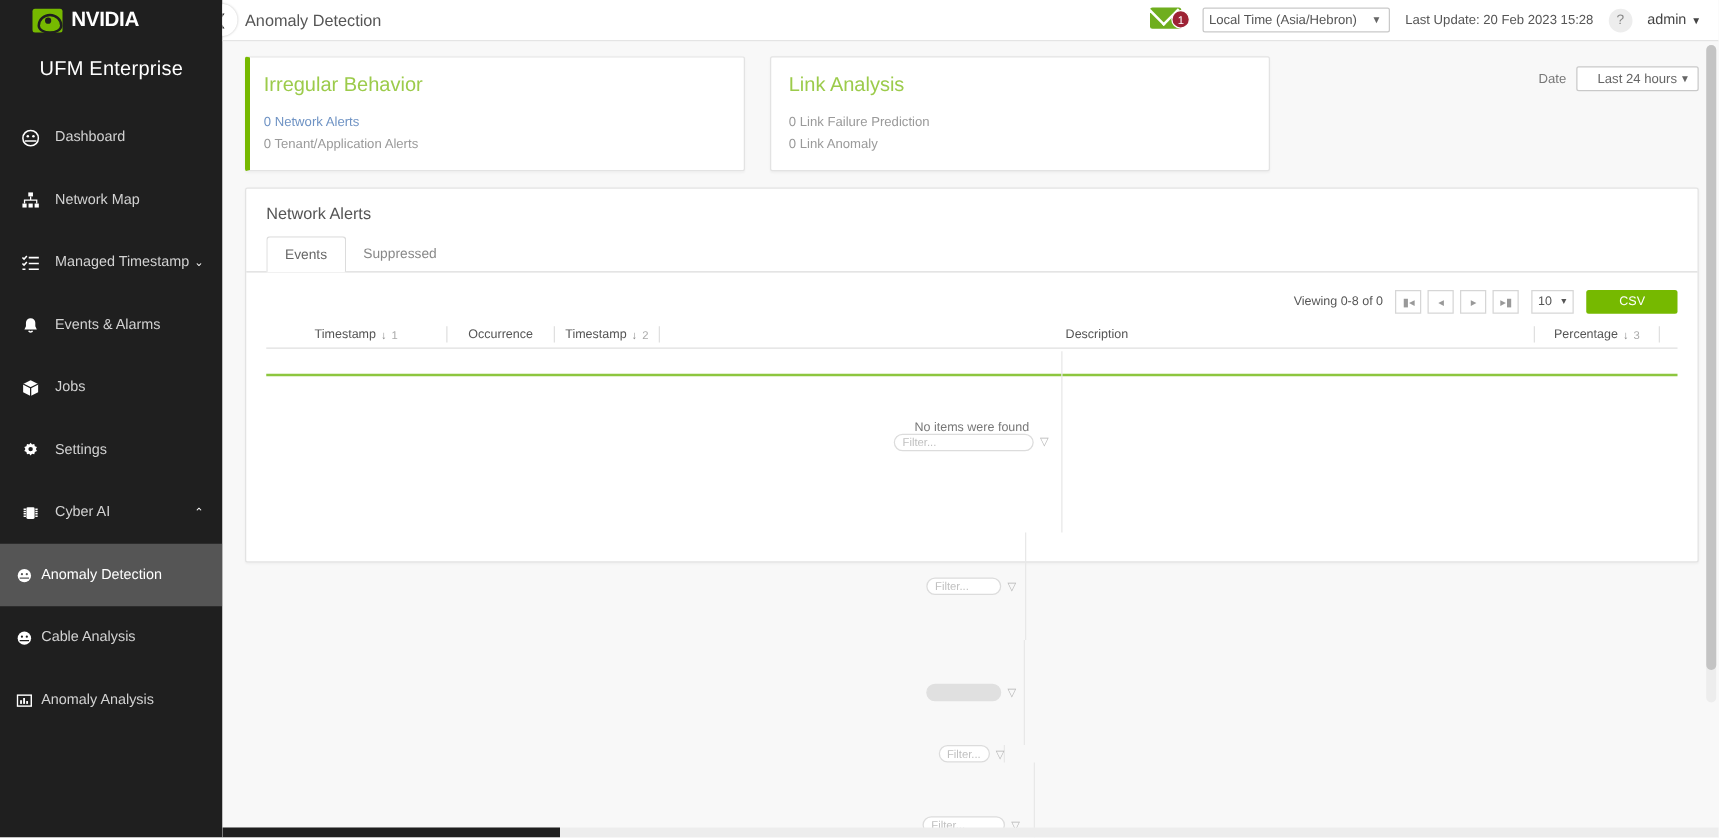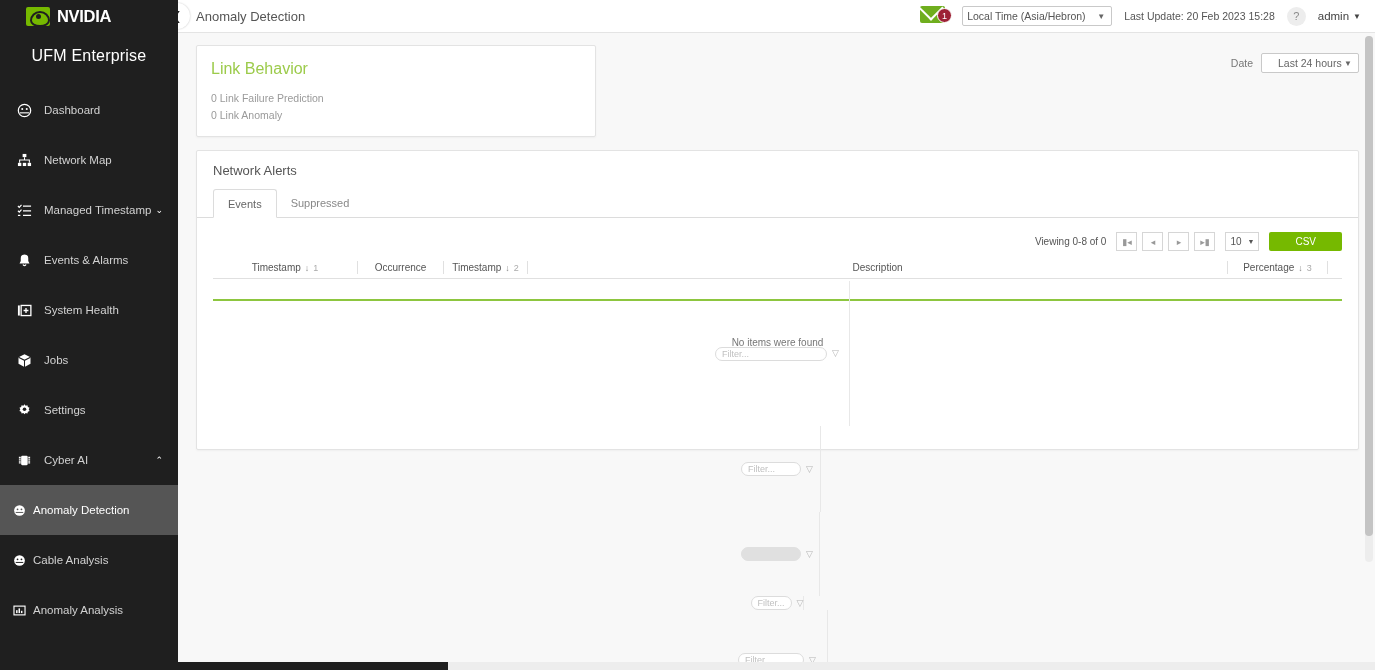--- a/index.html
+++ b/index.html
@@ -460,30 +460,20 @@
         <span class="ico">
           <svg width="15" height="15" viewBox="0 0 16 16" fill="none">
             <path d="M8 1.6a4 4 0 00-4 4v3L2.7 11.2h10.6L12 8.6v-3a4 4 0 00-4-4z" fill="#fff"></path>
             <path d="M6.4 12.3a1.7 1.7 0 003.2 0" stroke="#fff" stroke-width="1.3"></path>
           </svg>
         </span>
         <span>Events &amp; Alarms</span>
       </div>
 
 
-      <div class="nav-item">
-        <span class="ico">
-          <svg width="15" height="15" viewBox="0 0 16 16" fill="none">
-            <rect x="1" y="2.6" width="2" height="10.8" fill="#fff"></rect>
-            <rect x="4.4" y="2.6" width="10.4" height="10.8" stroke="#fff" stroke-width="1.4"></rect>
-            <path d="M9.6 5.4v5.2M7 8h5.2" stroke="#fff" stroke-width="1.4"></path>
-          </svg>
-        </span>
-        <span>System Health</span>
-      </div>
 
       <div class="nav-item">
         <span class="ico">
           <svg width="15" height="15" viewBox="0 0 16 16" fill="none">
             <path d="M8 1.2l6.4 3.3v7L8 14.8 1.6 11.5v-7L8 1.2z" fill="#fff"></path>
             <path d="M1.6 4.5L8 7.8l6.4-3.3M8 7.8v7" stroke="#1f1f1f" stroke-width="1.1"></path>
           </svg>
         </span>
         <span>Jobs</span>
       </div>
@@ -571,23 +561,28 @@
           <span>admin</span>
           <span class="caret">▼</span>
         </div>
       </div>
     </header>
 
     <div class="content">
 
       <div class="cards-row">
 
+        <div class="card accent">
+          <h3>Irregular Behavior</h3>
+          <div class="line link">0 Network Alerts</div>
+          <div class="line">0 Tenant/Application Alerts</div>
+        </div>
 
         <div class="card">
-          <h3>Link Behavior</h3>
+          <h3>Link Analysis</h3>
           <div class="line">0 Link Failure Prediction</div>
           <div class="line">0 Link Anomaly</div>
         </div>
 
         <div class="date-filter">
           <span class="lbl">Date</span>
           <div class="date-select">
             <span>Last 24 hours</span>
             <span class="caret">▼</span>
           </div>

